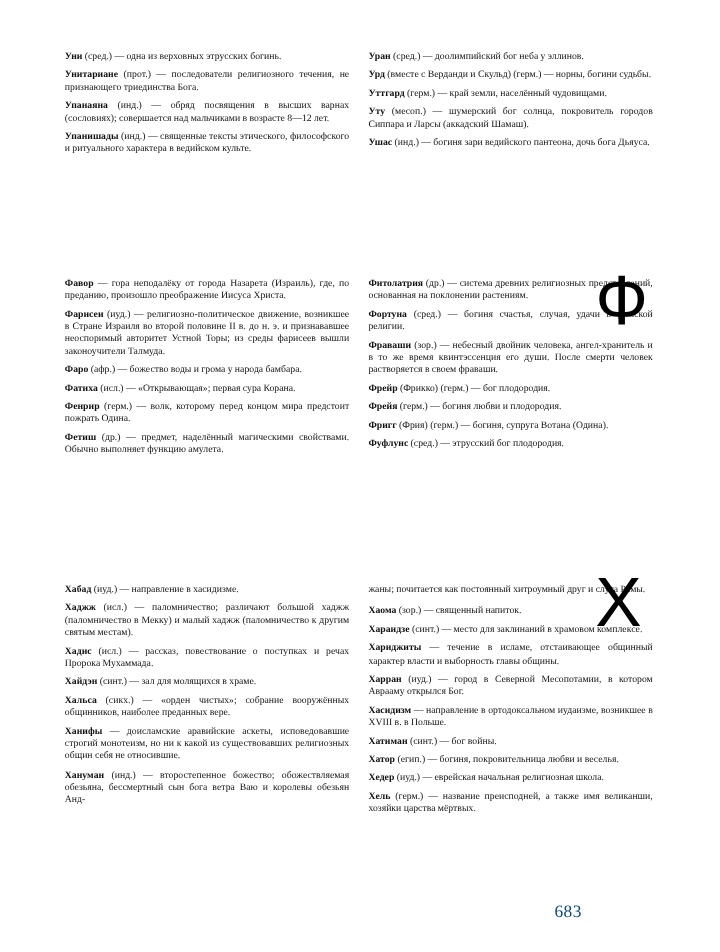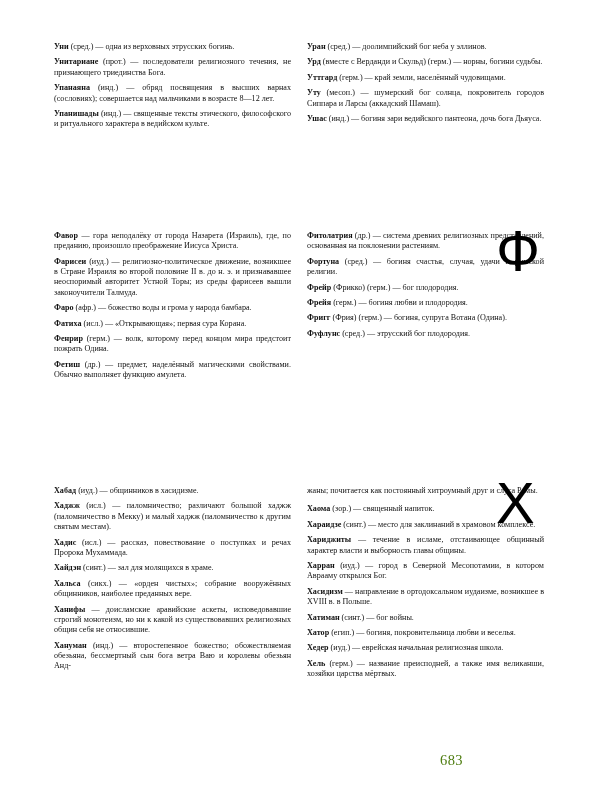--- a/index.html
+++ b/index.html
@@ -77,26 +77,26 @@
     line-height: 58px;
     font-weight: 400;
     color: #000000;
   }
   #big-letter-f { top: 222px; }
   #big-letter-h { top: 474px; }
 
   
   .folio {
     position: absolute;
-    left: 440px;
+    left: 462px;
     top: 752px;
     font-family: "Liberation Serif", "DejaVu Serif", serif;
     font-size: 14.5px;
     letter-spacing: 0.4px;
-    color: #4d7c0f;
+    color: #0c4a6e;
   }
 </style>
 </head>
 <body>
 
 <div class="page">
 
   <div class="section" id="section-u">
     <div class="columns">
 
@@ -126,34 +126,35 @@
         <p class="entry"><span class="hw">Фарисеи</span> <span>(иуд.) — религиозно-политическое движение, возникшее в Стране Израиля во второй половине II в. до н. э. и признававшее неоспоримый авторитет Устной Торы; из среды фарисеев вышли законоучители Талмуда.</span></p>
         <p class="entry"><span class="hw">Фаро</span> <span>(афр.) — божество воды и грома у народа бамбара.</span></p>
         <p class="entry"><span class="hw">Фатиха</span> <span>(исл.) — «Открывающая»; первая сура Корана.</span></p>
         <p class="entry"><span class="hw">Фенрир</span> <span>(герм.) — волк, которому перед концом мира предстоит пожрать Одина.</span></p>
         <p class="entry"><span class="hw">Фетиш</span> <span>(др.) — предмет, наделённый магическими свойствами. Обычно выполняет функцию амулета.</span></p>
       </div>
 
       <div class="col col-right">
         <p class="entry"><span class="hw">Фитолатрия</span> <span>(др.) — система древних религиозных представлений, основанная на поклонении растениям.</span></p>
         <p class="entry"><span class="hw">Фортуна</span> <span>(сред.) — богиня счастья, случая, удачи в римской религии.</span></p>
+        <p class="entry"><span class="hw">Фраваши</span> <span>(зор.) — небесный двойник человека, ангел-хранитель и в то же время квинтэссенция его души. После смерти человек растворяется в своем фраваши.</span></p>
         <p class="entry"><span class="hw">Фрейр</span> <span>(Фрикко) (герм.) — бог плодородия.</span></p>
         <p class="entry"><span class="hw">Фрейя</span> <span>(герм.) — богиня любви и плодородия.</span></p>
         <p class="entry"><span class="hw">Фригг</span> <span>(Фрия) (герм.) — богиня, супруга Вотана (Одина).</span></p>
         <p class="entry"><span class="hw">Фуфлунс</span> <span>(сред.) — этрусский бог плодородия.</span></p>
       </div>
 
     </div>
   </div>
 
   <div class="section" id="section-h">
     <div class="columns">
 
       <div class="col col-left">
-        <p class="entry"><span class="hw">Хабад</span> <span>(иуд.) — общинников в хасидизме.</span></p>
+        <p class="entry"><span class="hw">Хабад</span> <span>(иуд.) — направление в хасидизме.</span></p>
         <p class="entry"><span class="hw">Хаджж</span> <span>(исл.) — паломничество; различают большой хаджж (паломничество в Мекку) и малый хаджж (паломничество к другим святым местам).</span></p>
         <p class="entry"><span class="hw">Хадис</span> <span>(исл.) — рассказ, повествование о поступках и речах Пророка Мухаммада.</span></p>
         <p class="entry"><span class="hw">Хайдэн</span> <span>(синт.) — зал для молящихся в храме.</span></p>
         <p class="entry"><span class="hw">Хальса</span> <span>(сикх.) — «орден чистых»; собрание вооружённых общинников, наиболее преданных вере.</span></p>
         <p class="entry"><span class="hw">Ханифы</span> <span>— доисламские аравийские аскеты, исповедовавшие строгий монотеизм, но ни к какой из существовавших религиозных общин себя не относившие.</span></p>
         <p class="entry"><span class="hw">Хануман</span> <span>(инд.) — второстепенное божество; обожествляемая обезьяна, бессмертный сын бога ветра Ваю и королевы обезьян Анд-</span></p>
       </div>
 
       <div class="col col-right">
         <p class="cont">жаны; почитается как постоянный хитроумный друг и слуга Рамы.</p>

